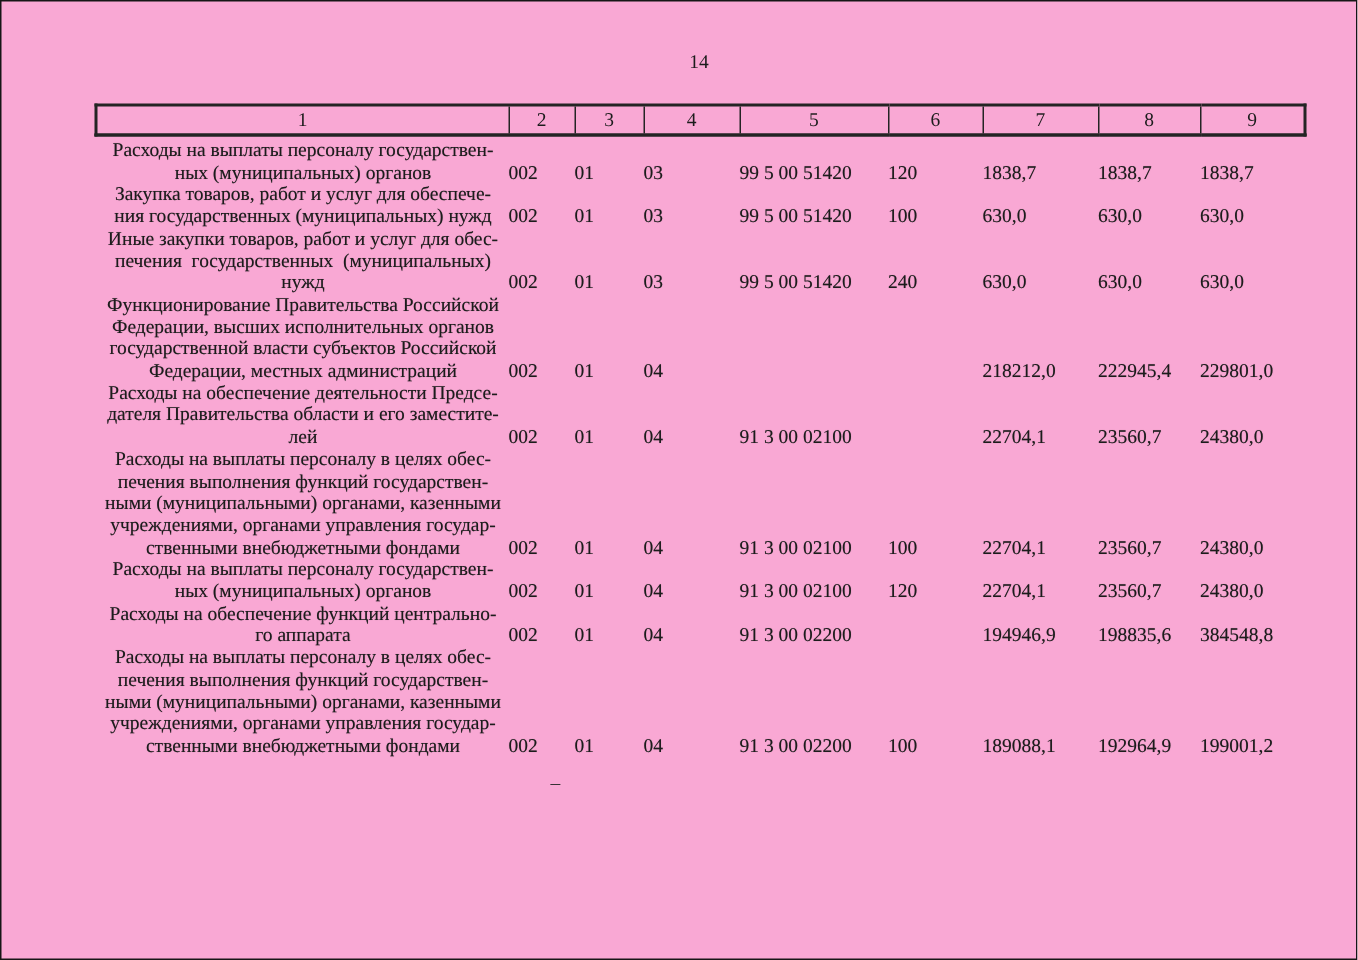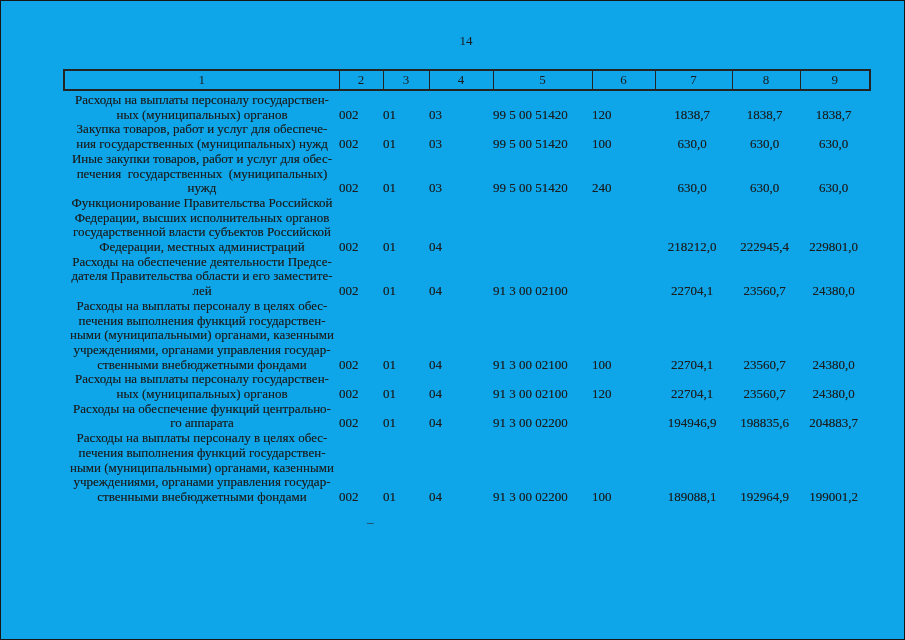--- a/index.html
+++ b/index.html
@@ -5,21 +5,21 @@
   html, body {
     margin: 0;
     padding: 0;
     background: #ffffff;
   }
   .page {
     position: relative;
     width: 905px;
     height: 640px;
     box-sizing: border-box;
-    background: #0ea5e9;
+    background: #f9a8d4;
     border: 1px solid #161616;
     font-family: "Liberation Serif", "DejaVu Serif", serif;
     color: #1c1c1c;
     overflow: hidden;
   }
   .page-number {
     position: absolute;
     top: 32px;
     left: 62px;
     width: 806px;
@@ -63,21 +63,21 @@
     line-height: 14.7px;
     text-shadow: 0 0 0.5px rgba(20,20,20,0.45);
   }
   tbody tr:first-child td { padding-top: 2px; }
   td.desc {
     white-space: pre;
     text-align: center;
     padding-left: 1px;
   }
   td.num { }
-  td.amt { text-align: center; padding-right: 3px; }
+  td.amt { text-align: left; padding-right: 3px; }
   .artifact-dash {
     position: absolute;
     left: 366px;
     top: 514px;
     font-size: 13px;
     line-height: 14px;
     color: #2a2a2a;
   }
 </style>
 </head>
@@ -207,21 +207,21 @@
         <tr>
     <td class="desc">Расходы на обеспечение функций центрально-
 го аппарата</td>
     <td class="num">002</td>
     <td class="num">01</td>
     <td class="num">04</td>
     <td class="num">91 3 00 02200</td>
     <td class="num"></td>
     <td class="amt">194946,9</td>
     <td class="amt">198835,6</td>
-    <td class="amt">204883,7</td>
+    <td class="amt">384548,8</td>
   </tr>
         <tr>
     <td class="desc">Расходы на выплаты персоналу в целях обес-
 печения выполнения функций государствен-
 ными (муниципальными) органами, казенными
 учреждениями, органами управления государ-
 ственными внебюджетными фондами</td>
     <td class="num">002</td>
     <td class="num">01</td>
     <td class="num">04</td>

